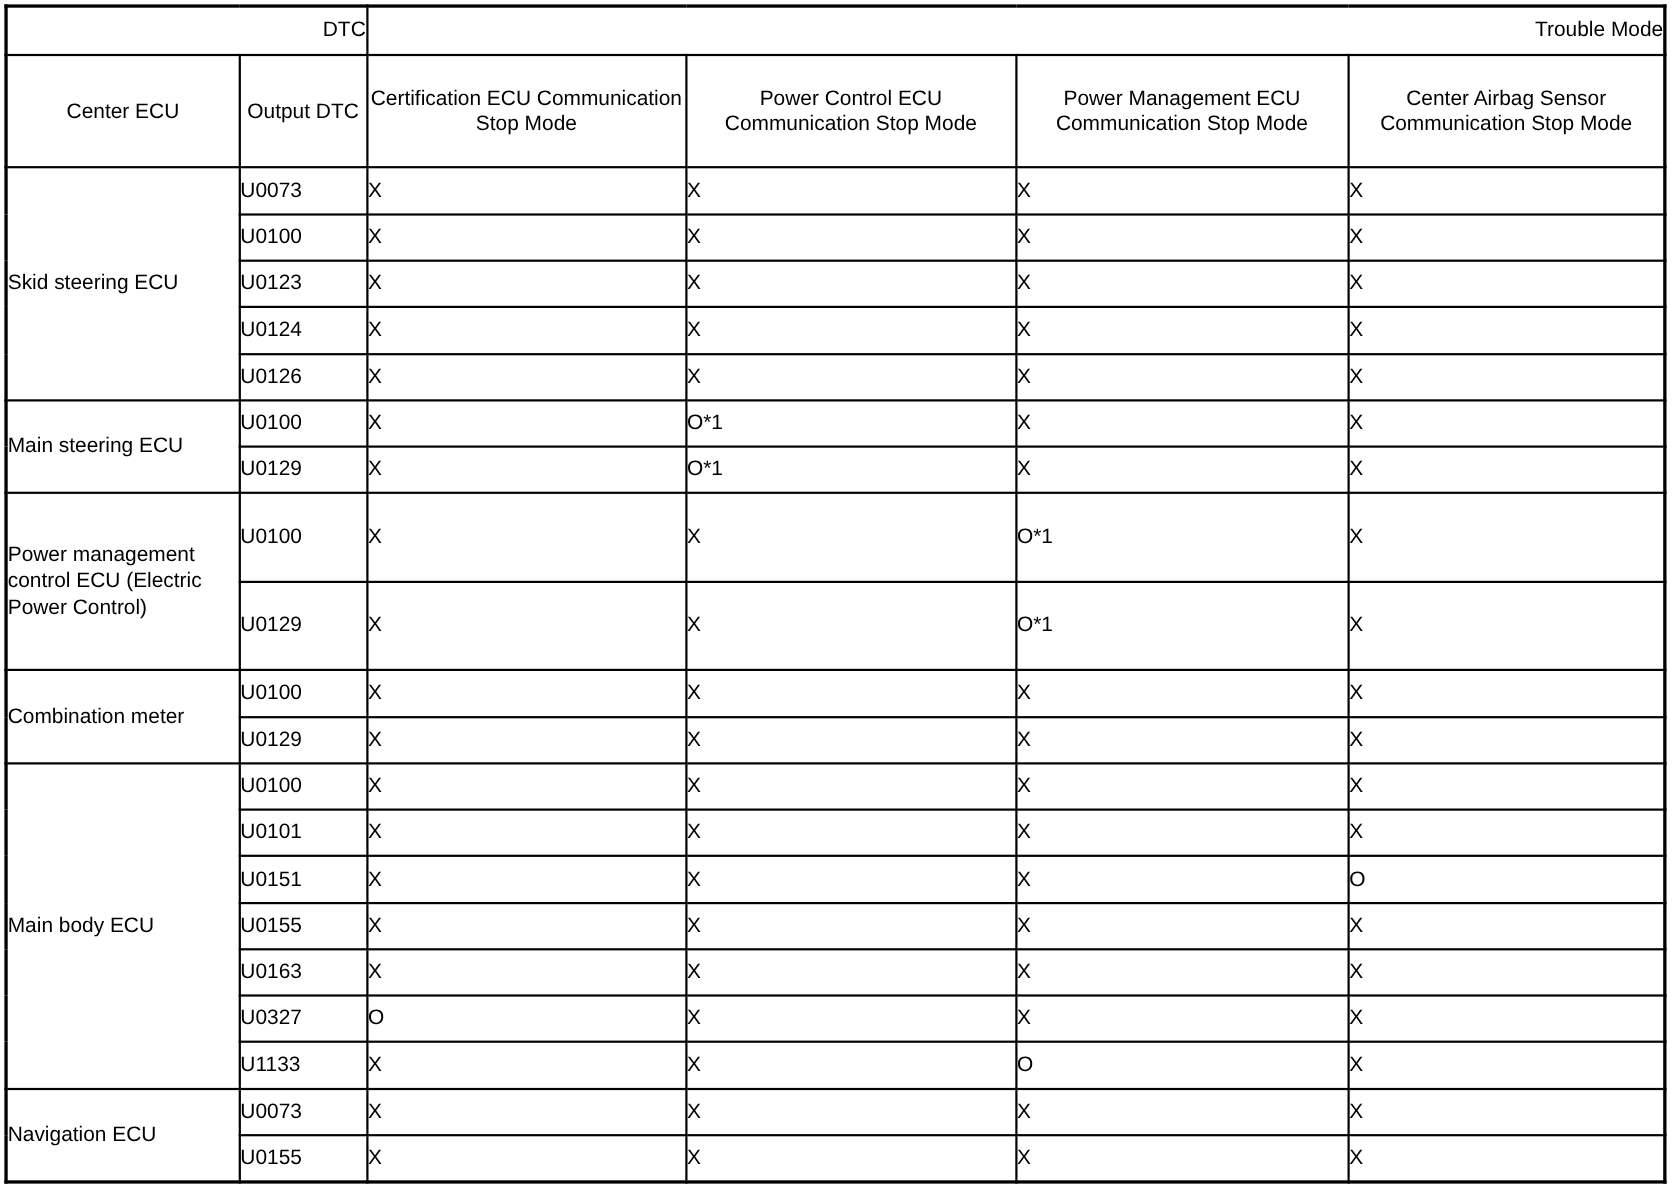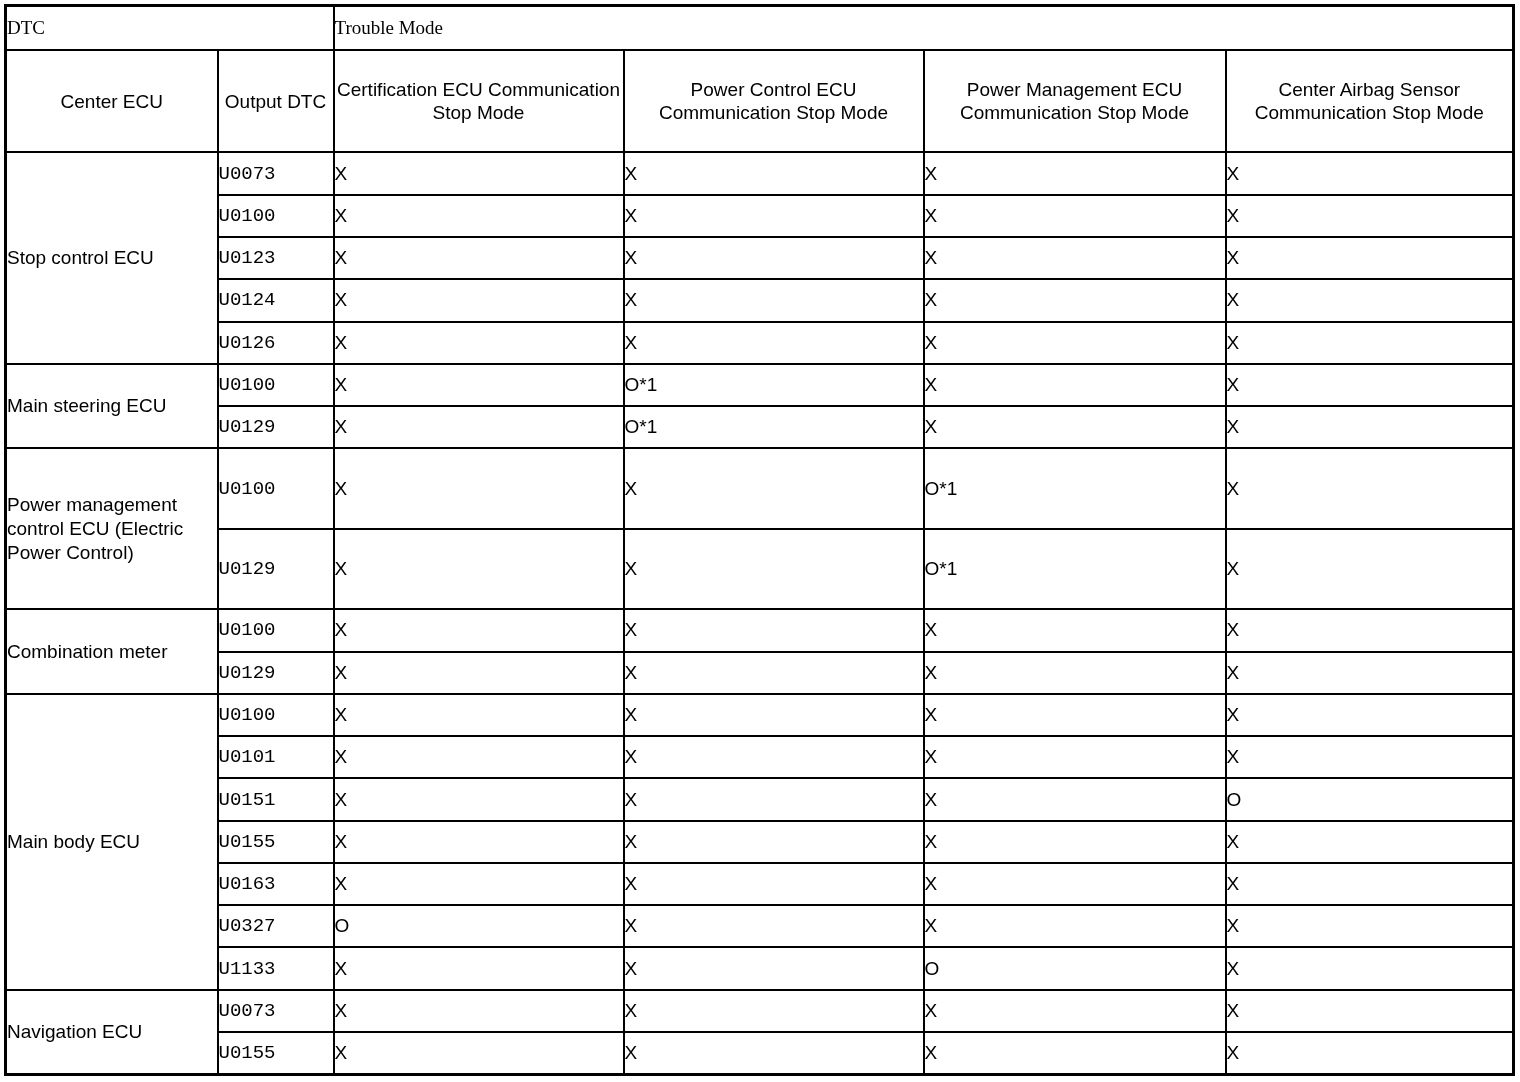--- a/index.html
+++ b/index.html
@@ -29,46 +29,44 @@
   }
   table.dtc-table td,
   table.dtc-table th {
     border: 2px solid #000;
     padding: 0;
     vertical-align: middle;
     font-size: 19px;
     font-weight: normal;
   }
   .hdr {
-    text-align: left;
+    text-align: right;
     font-weight: bold;
     font-size: 19.5px;
     line-height: 1.22;
     padding: 4px 6px;
-    font-family: Liberation Serif, serif;
   }
   .hdr-sub {
     text-align: center;
     font-weight: bold;
     font-size: 19.5px;
     line-height: 1.22;
     padding: 5px 8px;
   }
   .cell-ecu {
     text-align: left;
     vertical-align: middle;
     padding: 3px 6px 3px 10px;
     font-size: 19.5px;
     line-height: 1.25;
   }
   .cell-dtc {
     text-align: left;
     padding: 3px 6px 3px 10px;
     font-size: 19.5px;
-    font-family: Liberation Mono, monospace;
   }
   .cell-mark {
     text-align: left;
     padding: 3px 6px 3px 9px;
     font-size: 19.5px;
   }
   col.c-ecu  { width: 212px; }
   col.c-dtc  { width: 116px; }
   col.c-m1   { width: 290px; }
   col.c-m2   { width: 300px; }
@@ -98,21 +96,21 @@
       <tr style="height:102px;">
         <td class="hdr-sub">Center ECU</td>
         <td class="hdr-sub">Output DTC</td>
         <td class="hdr-sub">Certification ECU Communication Stop Mode</td>
         <td class="hdr-sub">Power Control ECU Communication Stop Mode</td>
         <td class="hdr-sub">Power Management ECU Communication Stop Mode</td>
         <td class="hdr-sub">Center Airbag Sensor Communication Stop Mode</td>
       </tr>
 
       <tr class="r-std">
-        <td class="cell-ecu" rowspan="5">Stop control ECU</td>
+        <td class="cell-ecu" rowspan="5">Skid steering ECU</td>
         <td class="cell-dtc">U0073</td>
         <td class="cell-mark">X</td>
         <td class="cell-mark">X</td>
         <td class="cell-mark">X</td>
         <td class="cell-mark">X</td>
       </tr>
       <tr class="r-std">
         <td class="cell-dtc">U0100</td>
         <td class="cell-mark">X</td>
         <td class="cell-mark">X</td>

